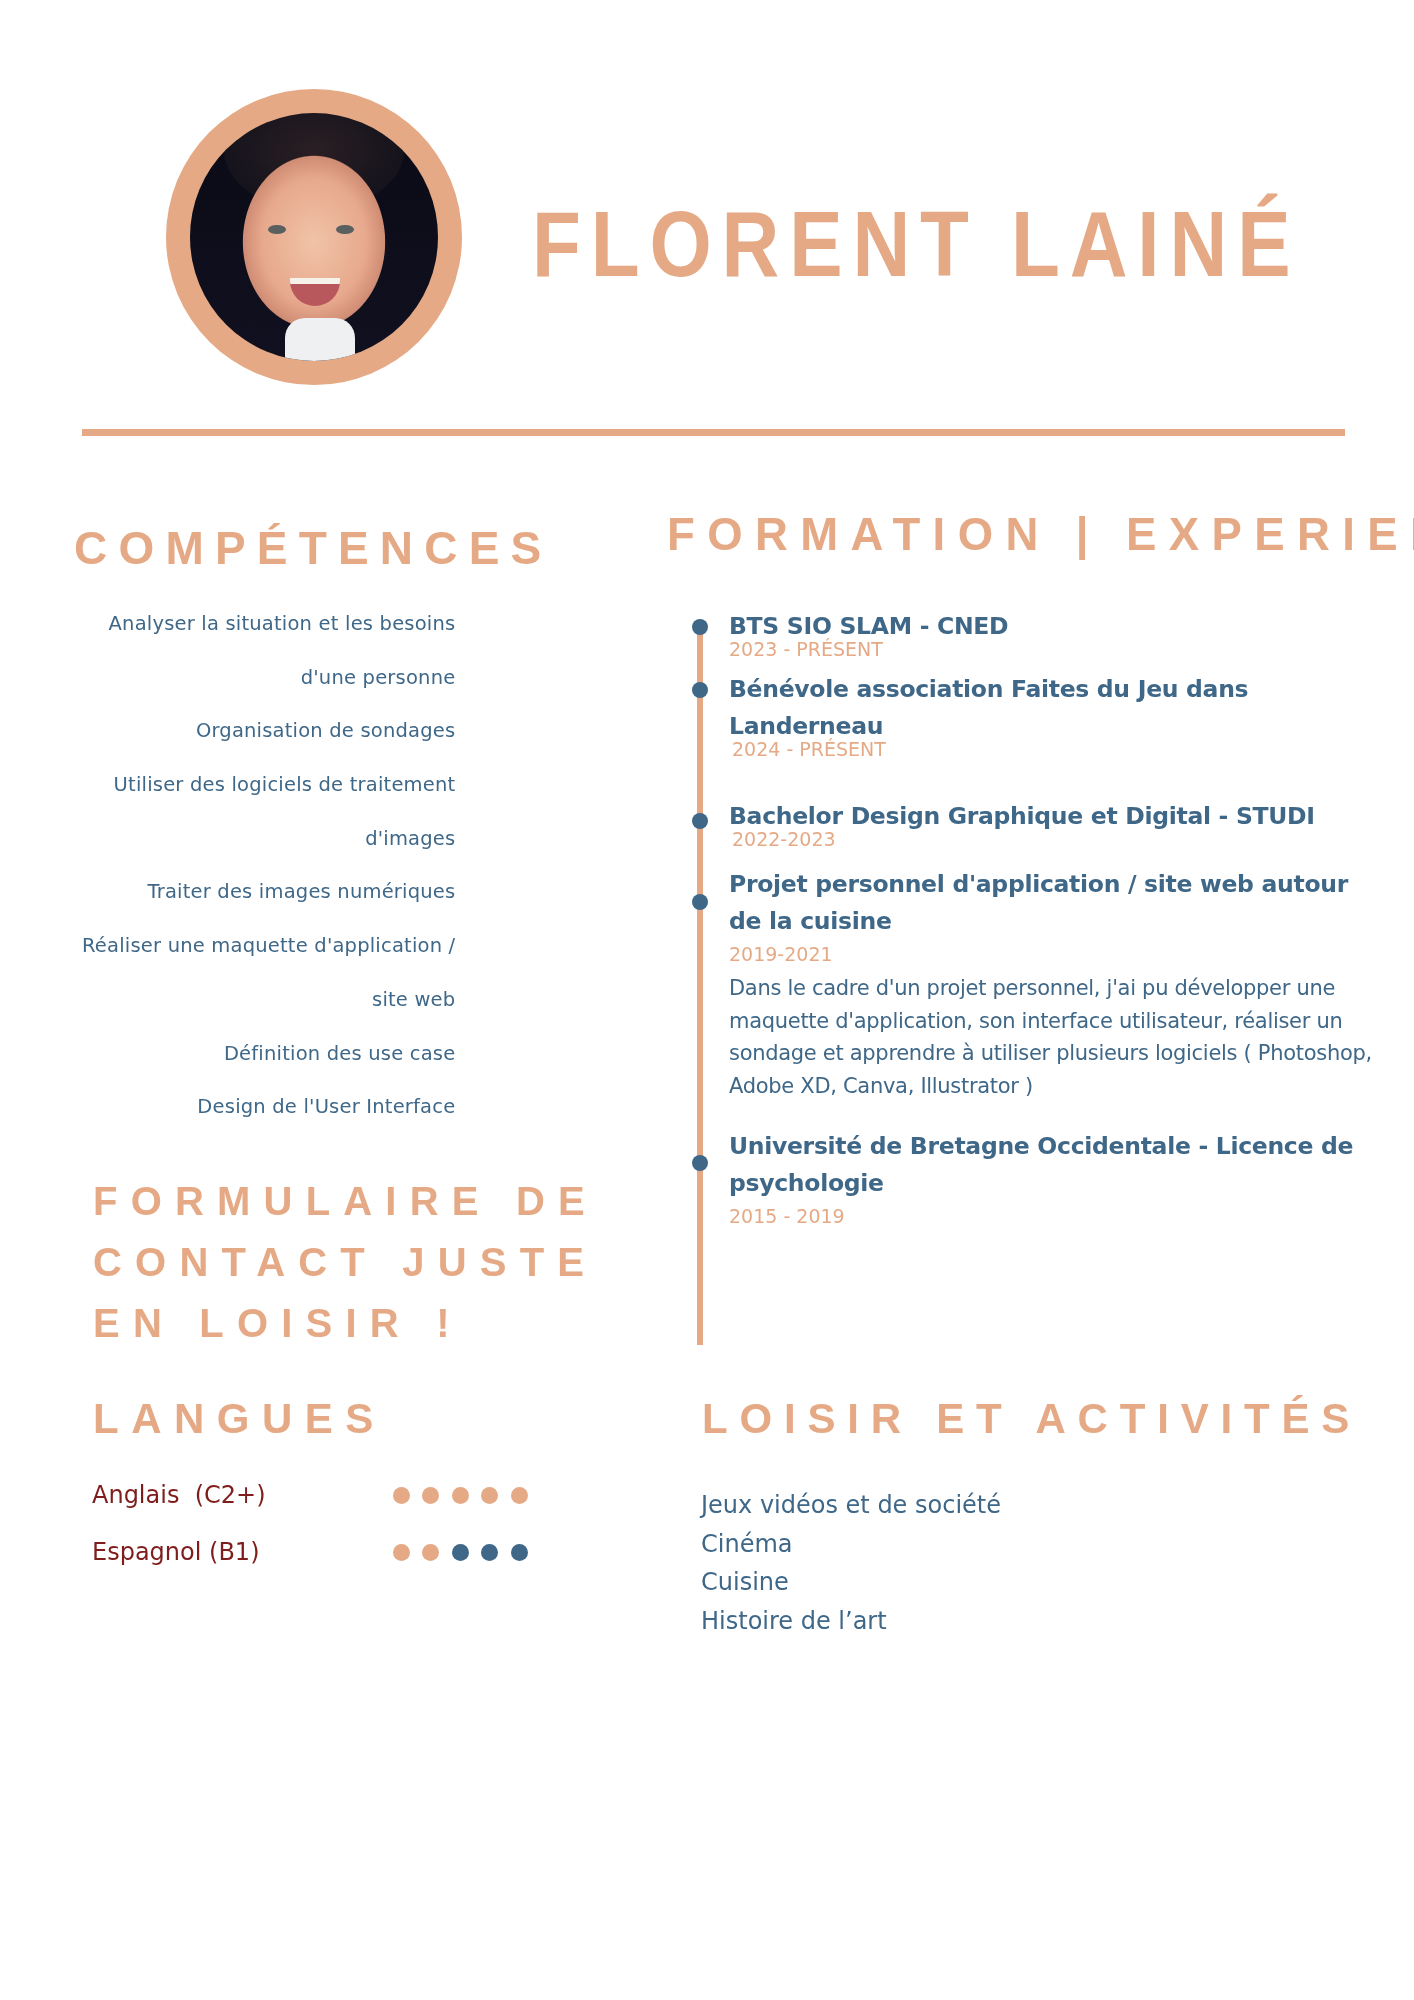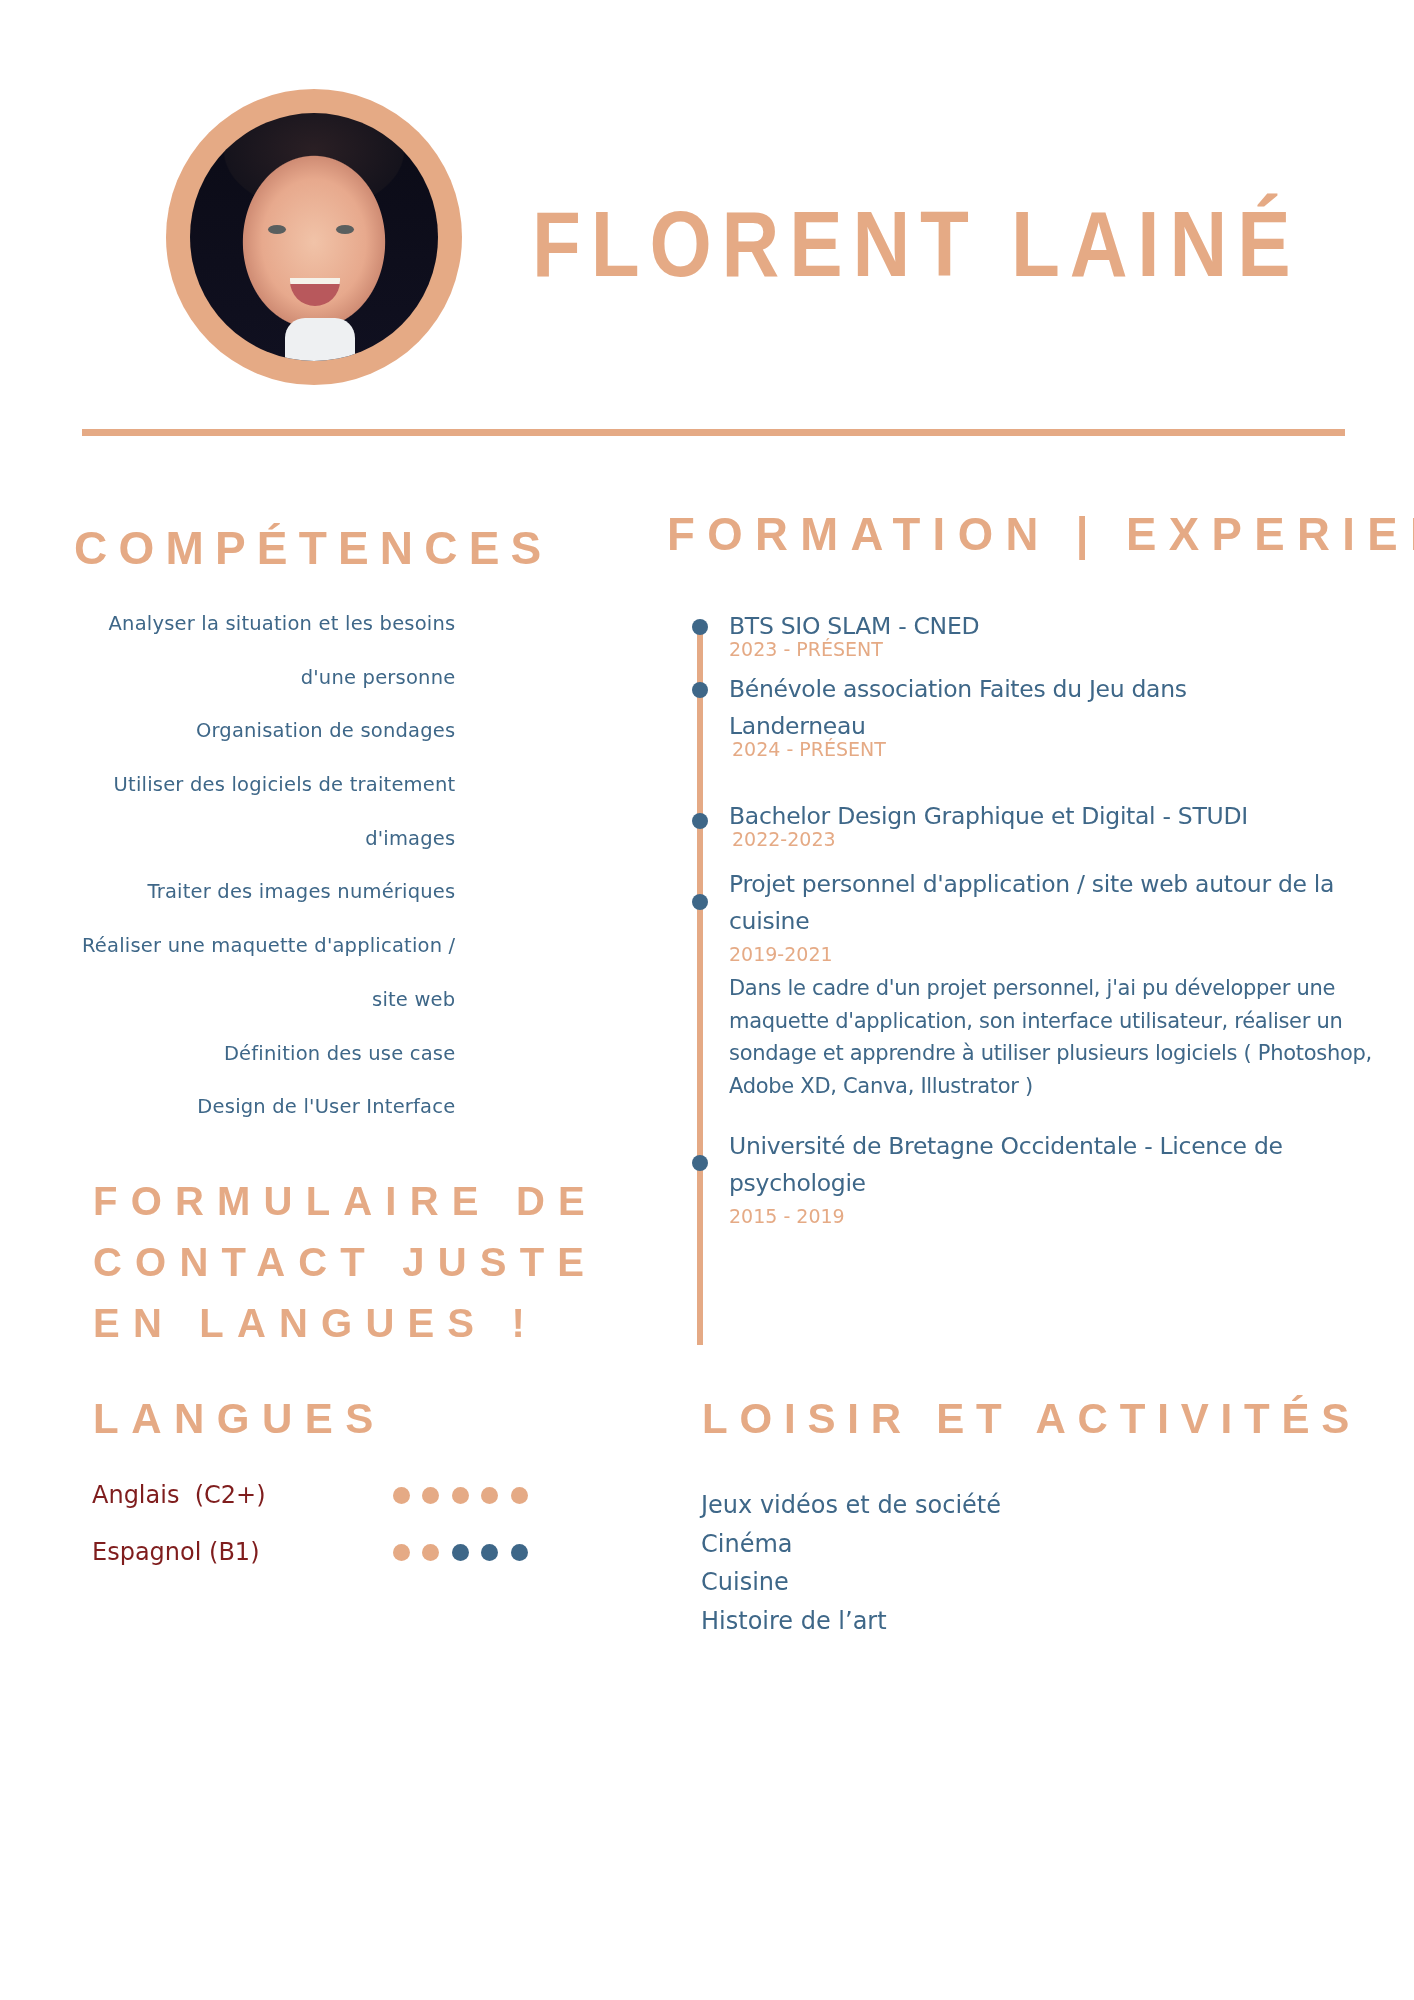--- a/index.html
+++ b/index.html
@@ -36,21 +36,21 @@
   #skills li { font-family:"DejaVu Sans", sans-serif; font-size:19.5px; height:53.7px; line-height:36px; white-space:nowrap; letter-spacing:0.2px; }
 
   #contact-title { left:93px; top:1171px; font-size:40px; letter-spacing:13.2px; line-height:61px; }
 
   #formation-title { left:667px; top:512px; font-size:45.5px; letter-spacing:12.4px; }
 
   #timeline-line { left:697px; top:627px; width:6px; height:718px; background:#e5aa85; }
   .dot { position:absolute; width:16px; height:16px; border-radius:50%; background:#3e6788; left:692px; }
 
   .tl-item { position:absolute; left:729px; width:660px; }
-  .tl-title { font-family:"DejaVu Sans", sans-serif; font-size:23.5px; font-weight:400; line-height:37px; color:#3e6788; letter-spacing:-0.3px; }
+  .tl-title { font-family:"DejaVu Sans", sans-serif; font-size:23.5px; font-weight:700; line-height:37px; color:#3e6788; letter-spacing:-0.3px; }
   .tl-date { font-family:"DejaVu Sans", sans-serif; font-size:19px; line-height:24px; color:#e5aa85; letter-spacing:0px; }
   .tl-desc { font-family:"DejaVu Sans", sans-serif; font-size:21px; line-height:32.5px; color:#3e6788; letter-spacing:-0.3px; width:660px; }
 
   #langues-title { left:93px; top:1398px; font-size:42px; letter-spacing:12.5px; }
   .lang-row { position:absolute; left:92px; font-family:"DejaVu Sans", sans-serif; font-size:24px; color:#7f1d1d; line-height:30px; white-space:pre; }
   .lang-dot { position:absolute; width:17px; height:17px; border-radius:50%; }
 
   #loisir-title { left:702px; top:1398px; font-size:42px; letter-spacing:11.8px; }
   #hobbies { left:701px; top:1486px; margin:0; padding:0; list-style:none; }
   #hobbies li { font-family:"DejaVu Sans", sans-serif; font-size:24px; line-height:38.5px; color:#3e6788; white-space:nowrap; }
@@ -79,21 +79,21 @@
   <li>Traiter des images numériques</li>
   <li>Réaliser une maquette d'application /</li>
   <li>site web</li>
   <li>Définition des use case</li>
   <li>Design de l'User Interface</li>
 </ul>
 
 <div class="abs h-section peach" id="contact-title">
   <div>FORMULAIRE DE</div>
   <div>CONTACT JUSTE</div>
-  <div>EN LANGUES !</div>
+  <div>EN LOISIR !</div>
 </div>
 
 <div class="abs h-section peach" id="formation-title">FORMATION | EXPERIENCES</div>
 
 <div class="abs" id="timeline-line"></div>
 <div class="dot" style="top:619px;"></div>
 <div class="dot" style="top:682px;"></div>
 <div class="dot" style="top:813px;"></div>
 <div class="dot" style="top:894px;"></div>
 <div class="dot" style="top:1155px;"></div>

